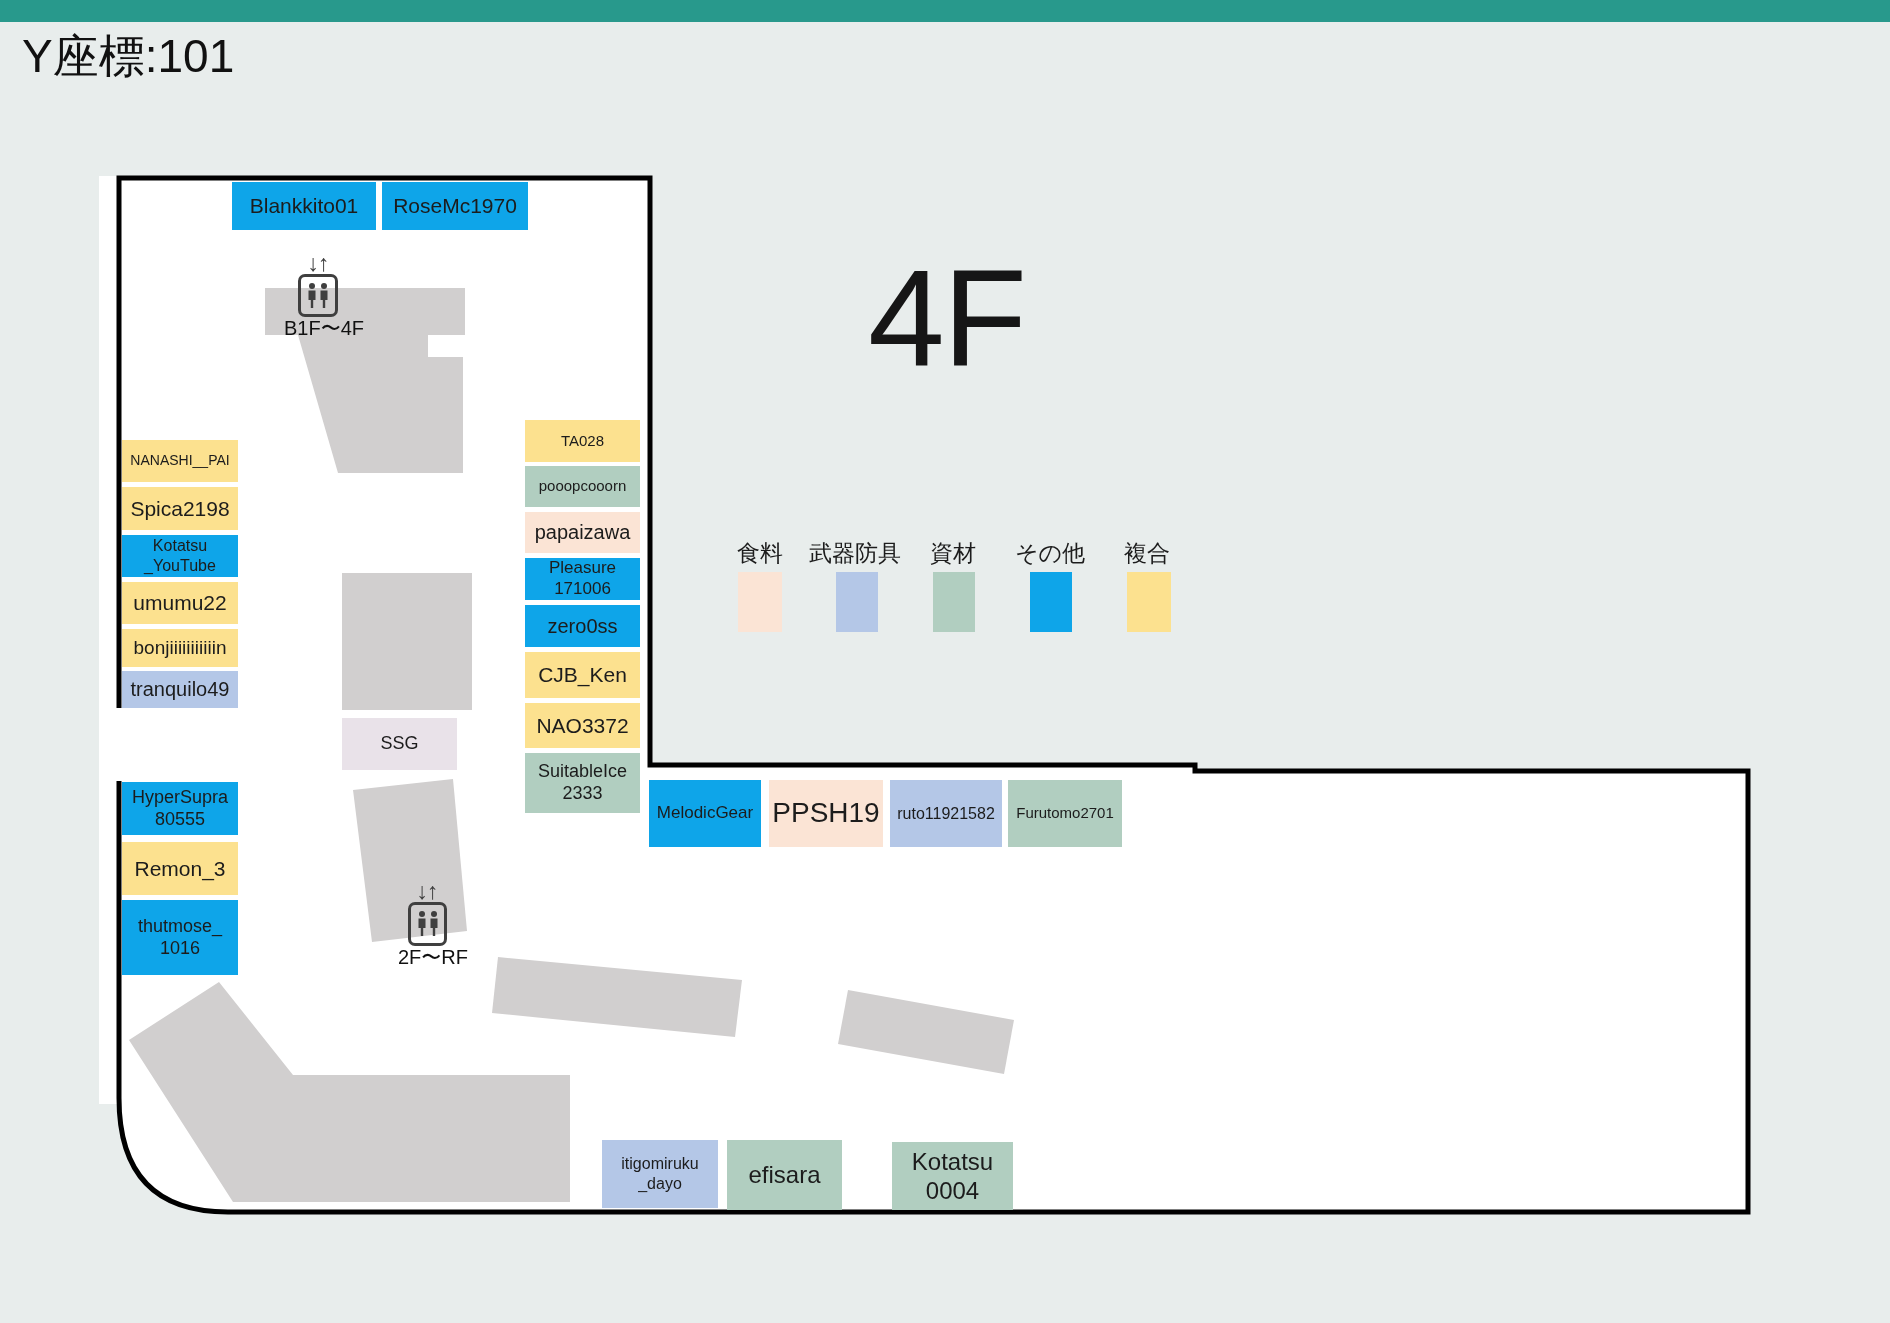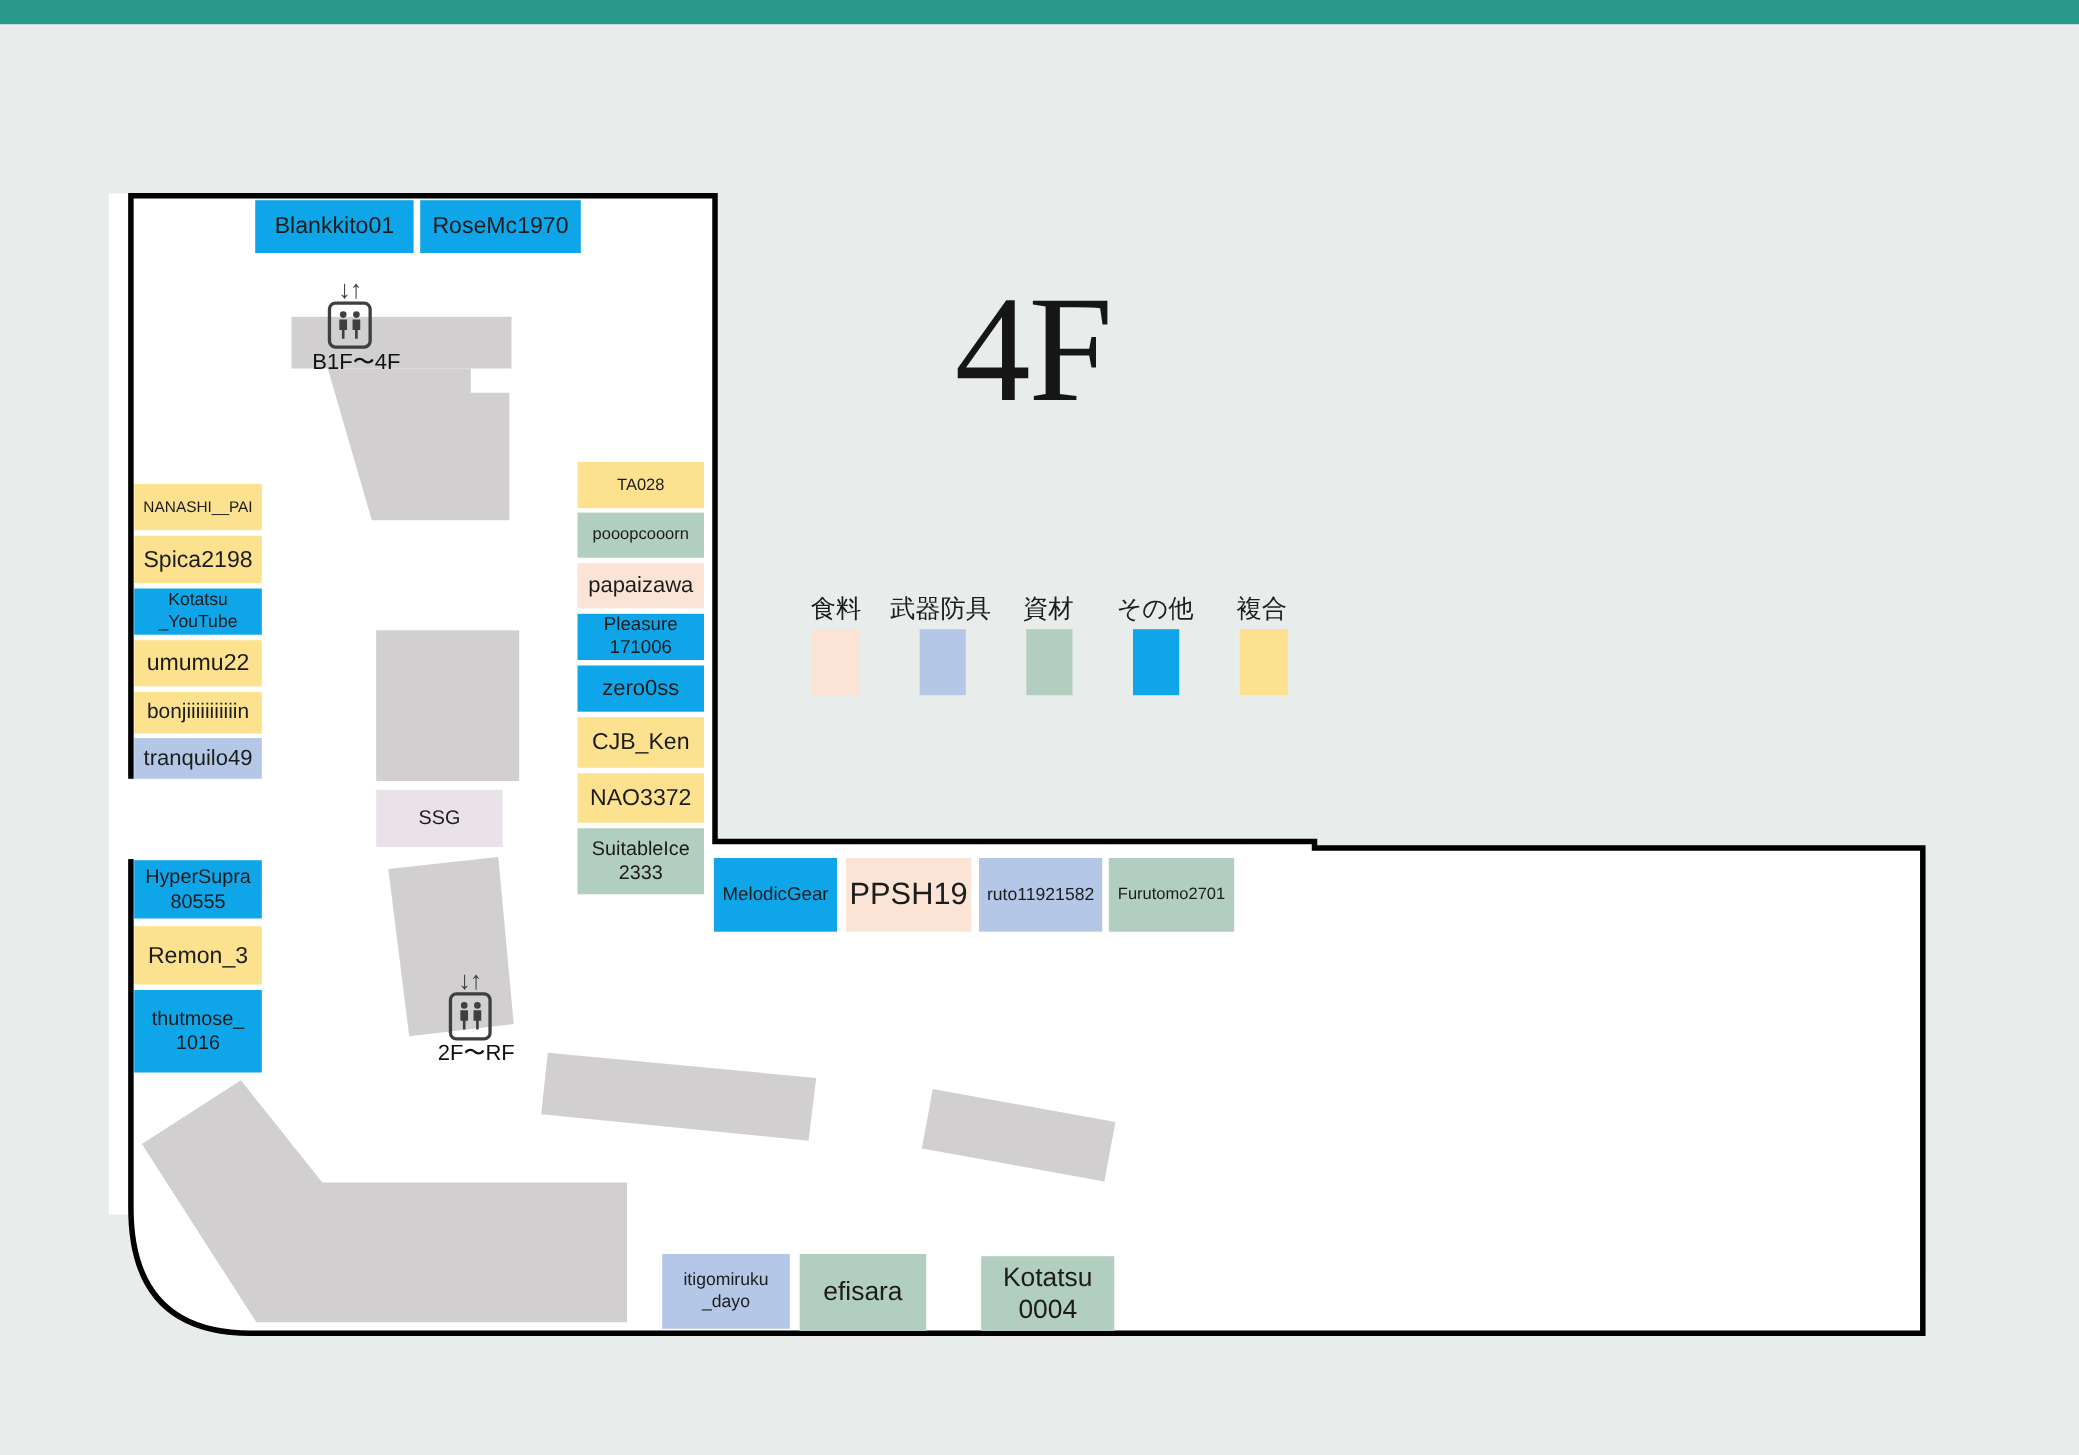--- a/index.html
+++ b/index.html
@@ -17,21 +17,21 @@
     position:absolute;left:0;top:0;width:1890px;height:22px;
     background:#28998c;
   }
   .page-title{
     position:absolute;left:22px;top:26px;
     font-size:46px;color:#111;letter-spacing:0px;
   }
   .map-svg{position:absolute;left:0;top:0;}
   .big-floor{
     position:absolute;left:868px;top:238px;width:220px;height:160px;
-    font-size:138px;color:#161616;letter-spacing:-2px;font-family:Liberation Serif, serif;
+    font-size:138px;color:#161616;letter-spacing:-2px;
   }
   .legend-label{
     position:absolute;height:28px;
     font-size:23px;color:#1c1c1c;text-align:center;width:120px;
   }
   .legend-swatch{position:absolute;top:572px;height:60px;}
   .box{
     position:absolute;display:flex;align-items:center;justify-content:center;
     text-align:center;white-space:pre-line;color:#1c1c1c;line-height:1.22;
   }
@@ -62,20 +62,21 @@
     font-size:23px;color:#1a1a1a;white-space:pre;
   }
 </style>
 </head>
 <body>
 
 <div class="stage">
 
   <div class="topbar"></div>
 
+  <div class="page-title">Y座標:101</div>
 
   <svg class="map-svg" width="1890" height="1323" viewBox="0 0 1890 1323">
 
     <rect x="99" y="176" width="22" height="928" fill="#ffffff"></rect>
 
     <path d="M119,178 H650 V765 H1195 V771 H1748 V1212 H228 Q119,1212 119,1098 Z" fill="#ffffff" stroke="#000000" stroke-width="5"></path>
 
     <rect x="112" y="708" width="13" height="73" fill="#ffffff"></rect>
 
     <g fill="#d1cfcf">

